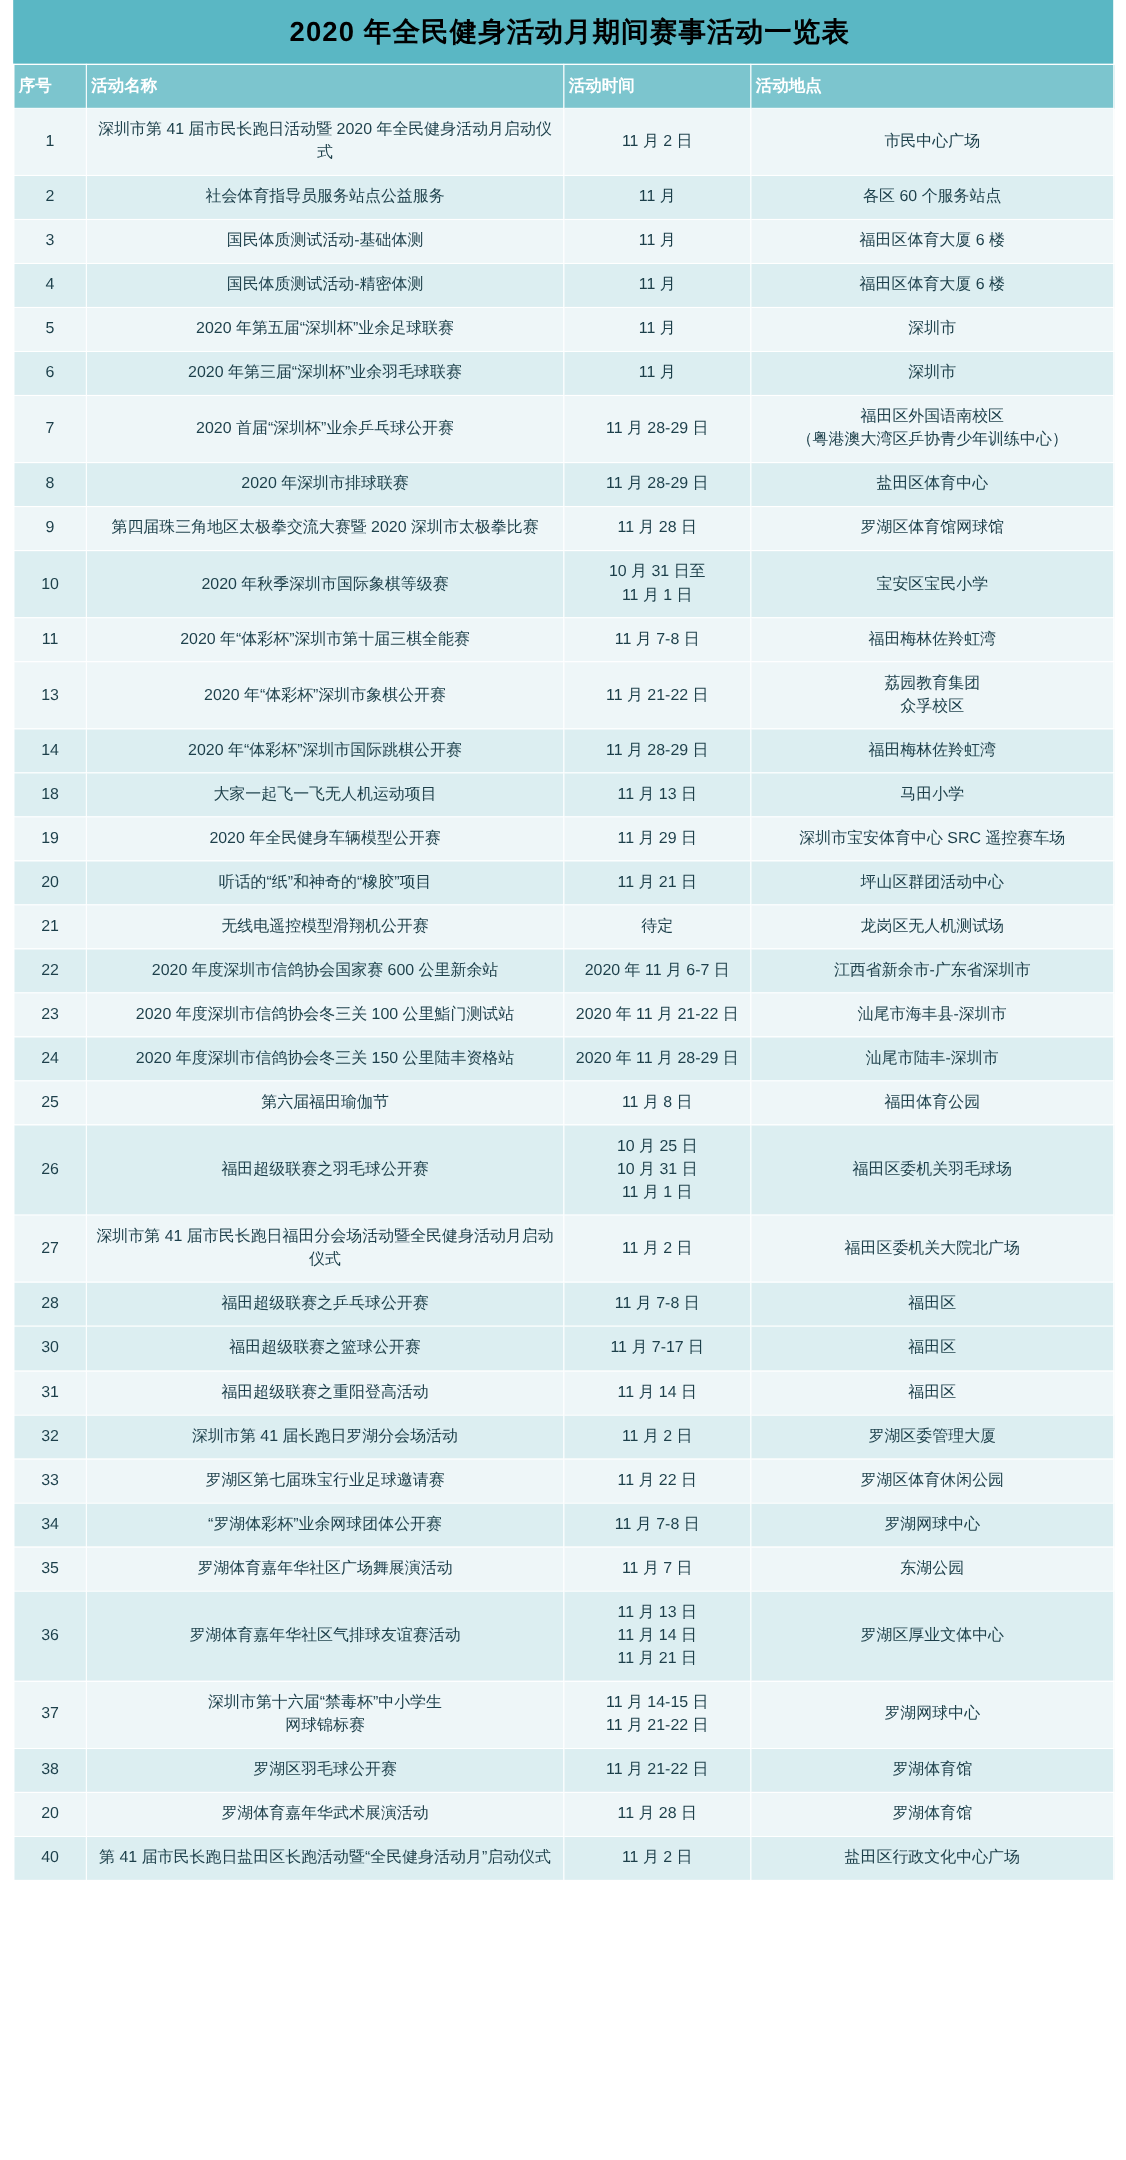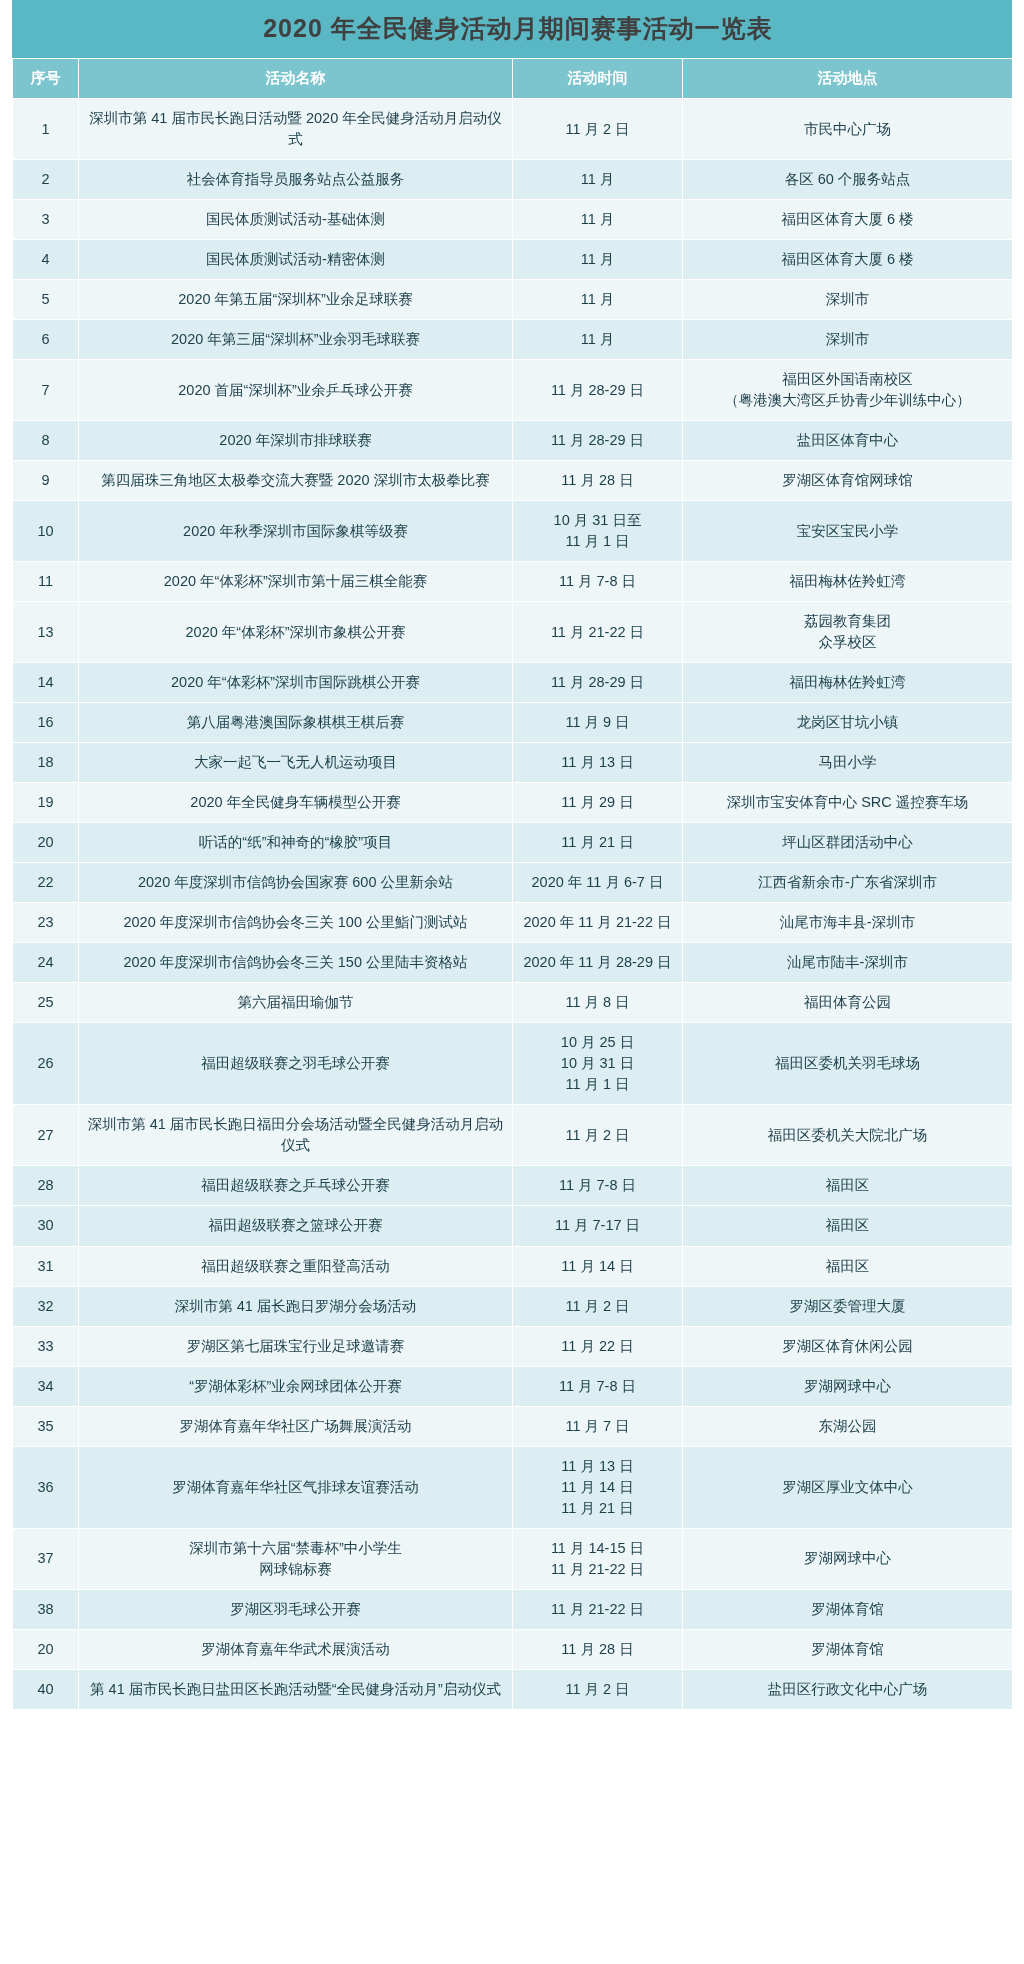--- a/index.html
+++ b/index.html
@@ -13,21 +13,21 @@
     color: #1b3a45;
   }
   .page {
     width: 1024px;
     box-sizing: border-box;
     padding: 0 12px 0 12px;
     background: #ffffff;
   }
   .title-bar {
     background: #5ab7c4;
-    color: #404040;
+    color: #000000;
     text-align: center;
     font-size: 25px;
     font-weight: bold;
     letter-spacing: 1px;
     padding: 12px 0 13px 12px;
     margin: 0 0 0 0;
   }
   table.sched {
     border-collapse: collapse;
     width: 1000px;
@@ -38,21 +38,21 @@
   table.sched col.c-name  { width: 434px; }
   table.sched col.c-time  { width: 170px; }
   table.sched col.c-place { width: 330px; }
 
   table.sched th {
     background: #7cc5ce;
     color: #ffffff;
     font-size: 15px;
     font-weight: bold;
     padding: 10px 4px;
-    text-align: center;
+    text-align: left;
     border: 1px solid #ffffff;
   }
   table.sched td {
     font-size: 14.5px;
     text-align: center;
     vertical-align: middle;
     padding: 9px 8px;
     border: 1px solid #ffffff;
     line-height: 1.45;
     color: #1c3f4a;
@@ -164,42 +164,42 @@
           <td class="cell-place ml">荔园教育集团
 众孚校区</td>
         </tr>
         <tr class="even">
           <td class="cell-no ml">14</td>
           <td class="cell-name ml">2020 年“体彩杯”深圳市国际跳棋公开赛</td>
           <td class="cell-time ml">11 月 28-29 日</td>
           <td class="cell-place ml">福田梅林佐羚虹湾</td>
         </tr>
         <tr class="even">
-          <td class="cell-no ml">16</td>
-          <td class="cell-name ml">第八届粤港澳国际象棋棋王棋后赛</td>
-          <td class="cell-time ml">11 月 9 日</td>
-          <td class="cell-place ml">龙岗区甘坑小镇</td>
-        </tr>
-        <tr class="even">
           <td class="cell-no ml">18</td>
           <td class="cell-name ml">大家一起飞一飞无人机运动项目</td>
           <td class="cell-time ml">11 月 13 日</td>
           <td class="cell-place ml">马田小学</td>
         </tr>
         <tr class="odd">
           <td class="cell-no ml">19</td>
           <td class="cell-name ml">2020 年全民健身车辆模型公开赛</td>
           <td class="cell-time ml">11 月 29 日</td>
           <td class="cell-place ml">深圳市宝安体育中心 SRC 遥控赛车场</td>
         </tr>
         <tr class="even">
           <td class="cell-no ml">20</td>
           <td class="cell-name ml">听话的“纸”和神奇的“橡胶”项目</td>
           <td class="cell-time ml">11 月 21 日</td>
           <td class="cell-place ml">坪山区群团活动中心</td>
+        </tr>
+        <tr class="odd">
+          <td class="cell-no ml">21</td>
+          <td class="cell-name ml">无线电遥控模型滑翔机公开赛</td>
+          <td class="cell-time ml">待定</td>
+          <td class="cell-place ml">龙岗区无人机测试场</td>
         </tr>
         <tr class="even">
           <td class="cell-no ml">22</td>
           <td class="cell-name ml">2020 年度深圳市信鸽协会国家赛 600 公里新余站</td>
           <td class="cell-time ml">2020 年 11 月 6-7 日</td>
           <td class="cell-place ml">江西省新余市-广东省深圳市</td>
         </tr>
         <tr class="odd">
           <td class="cell-no ml">23</td>
           <td class="cell-name ml">2020 年度深圳市信鸽协会冬三关 100 公里鮨门测试站</td>

